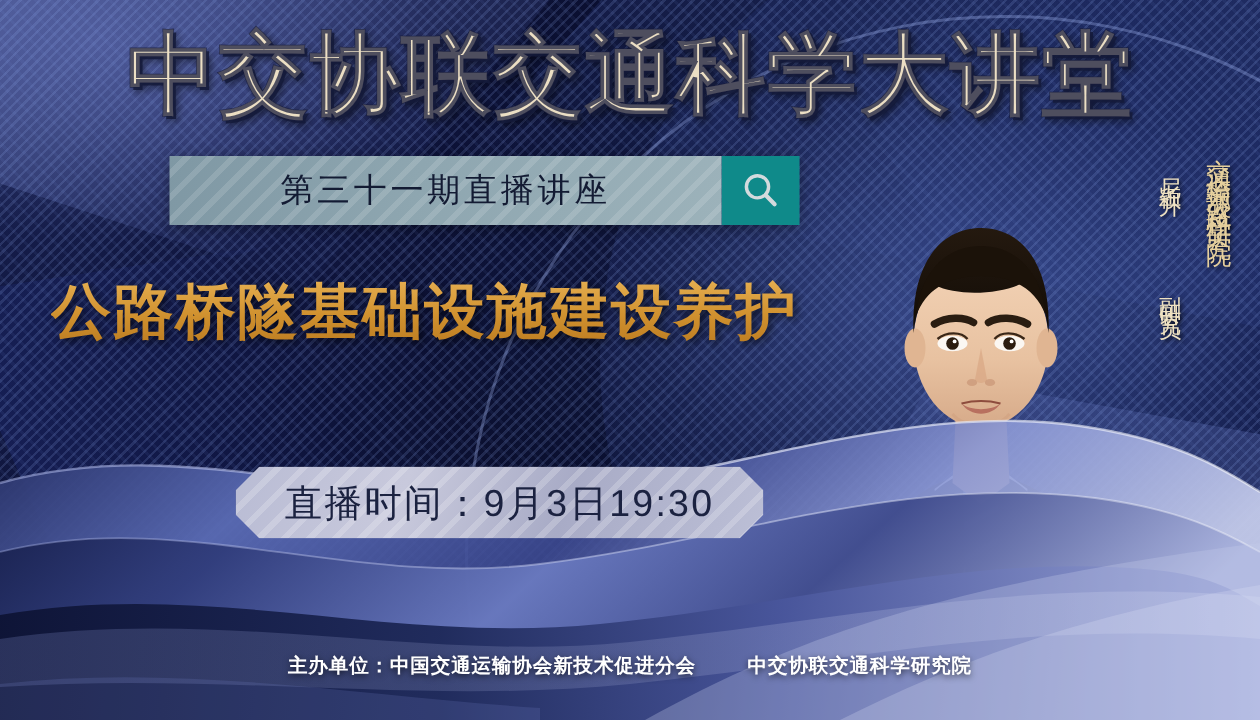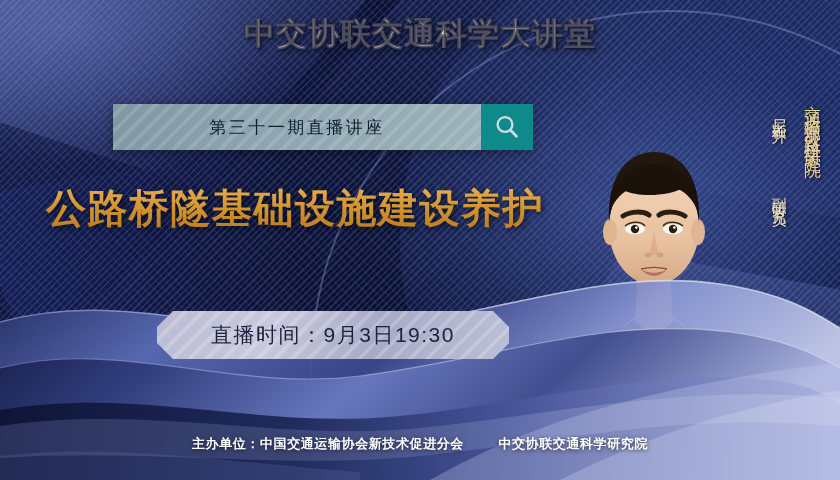--- a/index.html
+++ b/index.html
@@ -87,21 +87,21 @@
   }
 
   
   .ribbons { position:absolute; left:0; right:0; bottom:0; height:230px; pointer-events:none; }
   .ribbons svg { display:block; width:840px; height:230px; }
 
   
   .header-title {
     position:absolute; left:0; right:0; top:18px;
     text-align:center;
-    font-size:31px; line-height:1.06;
+    font-size:60px; line-height:1.06;
     font-weight:bold;
     letter-spacing:1px;
     color:#ecdfc4;
     -webkit-text-stroke:1px rgba(25,30,60,0.75);
     text-shadow:
       2px 2px 0 rgba(20,26,58,0.85),
       3px 3px 6px rgba(0,0,0,0.55);
     white-space:nowrap;
   }
 
@@ -124,35 +124,35 @@
     position:absolute; inset:0;
     background-image:repeating-linear-gradient(
       -45deg,
       rgba(255,255,255,0.00) 0px,
       rgba(255,255,255,0.00) 7px,
       rgba(255,255,255,0.13) 7px,
       rgba(255,255,255,0.13) 11px);
   }
   .subtitle-text {
     position:relative; z-index:2;
-    font-size:17px; font-weight:500;
+    font-size:22px; font-weight:500;
     letter-spacing:2.5px;
     color:#131b33;
     white-space:nowrap;
   }
   .search-box {
     width:52px;
     background:#0f8a8a;
     display:flex; align-items:center; justify-content:center;
   }
   .search-box svg { display:block; }
 
   
   .main-title {
-    position:absolute; left:46px; top:184px;
+    position:absolute; left:34px; top:184px;
     width:560px;
     font-size:40px; line-height:1.24;
     font-weight:bold;
     letter-spacing:1.5px;
     color:#d79b34;
     background:linear-gradient(180deg,#e7b153 0%,#d0912f 52%,#b9791f 100%);
     -webkit-background-clip:text;
     background-clip:text;
     -webkit-text-fill-color:transparent;
     text-shadow:none;
@@ -177,21 +177,21 @@
     background-image:repeating-linear-gradient(
       -45deg,
       rgba(255,255,255,0.00) 0px,
       rgba(255,255,255,0.00) 8px,
       rgba(255,255,255,0.20) 8px,
       rgba(255,255,255,0.20) 12px);
     pointer-events:none;
   }
   .time-text {
     position:relative; z-index:2;
-    font-size:21px; font-weight:500;
+    font-size:25px; font-weight:500;
     letter-spacing:1.5px;
     color:#1b2240;
     white-space:nowrap;
   }
 
   
   .portrait {
     position:absolute; left:565px; bottom:62px;
     width:178px; height:320px;
     overflow:hidden;

